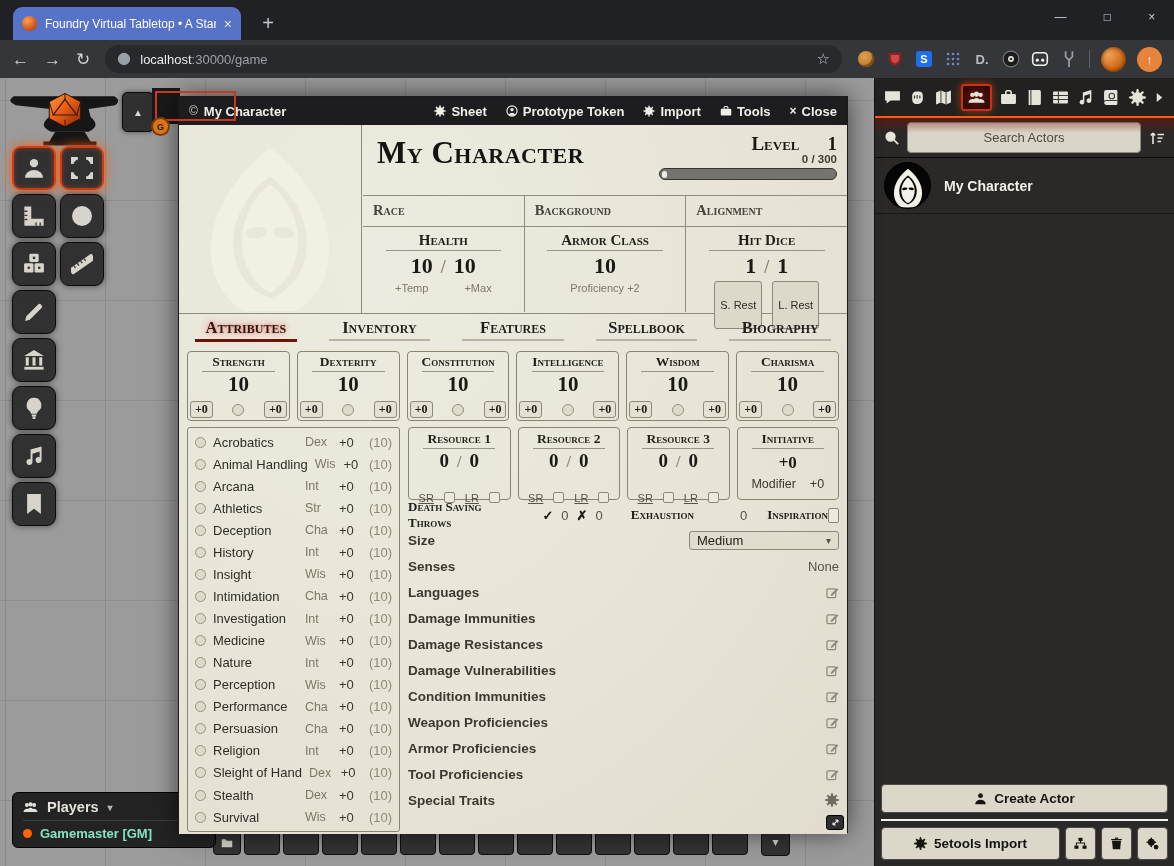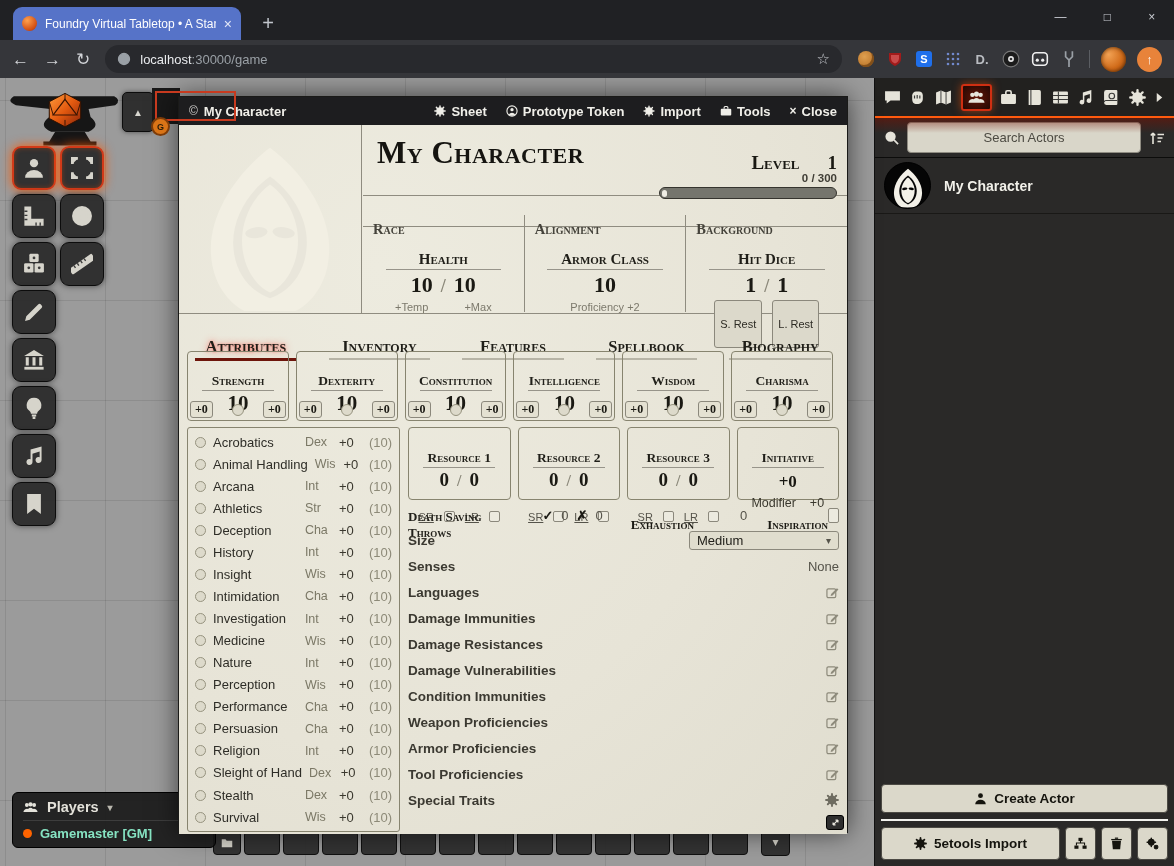--- a/index.html
+++ b/index.html
@@ -1,17 +1,17 @@
 <!DOCTYPE html>
 <html><head>
 <meta charset="utf-8">
 <style>
   html,body{margin:0;padding:0;background:#555;}
   #root{position:relative;width:1174px;height:866px;overflow:hidden;font-family:"Liberation Sans",sans-serif;background:#9b9b9b;}
-  .sc{font-family:"Liberation Serif",serif;font-variant:small-caps;font-weight:700;margin-top:19px;}
+  .sc{font-family:"Liberation Serif",serif;font-variant:small-caps;font-weight:700;}
   svg.ic{width:1em;height:1em;display:block;fill:currentColor;}
 
   
   .tabstrip{position:absolute;left:0;top:0;right:0;height:40px;background:#202124;z-index:40;}
   .btab{position:absolute;left:13px;top:7px;width:228px;height:33px;background:#5673c8;border-radius:9px 9px 0 0;display:flex;align-items:center;gap:8px;padding:0 9px;box-sizing:border-box;}
   .favicon{width:15px;height:15px;border-radius:50%;background:radial-gradient(circle at 35% 30%,#ffa14d,#d04c12 70%,#8a2a08);flex:none;}
   .btab-title{font-size:12px;color:#fdfdfe;white-space:nowrap;overflow:hidden;flex:1;}
   .btab-close{color:#e3e8f8;font-size:14px;line-height:1;}
   .newtab{position:absolute;left:254px;top:9px;width:28px;height:28px;display:flex;align-items:center;justify-content:center;color:#c2c6cd;font-size:20px;}
   .winctl{position:absolute;right:0;top:0;height:34px;width:138px;display:flex;align-items:center;justify-content:space-around;color:#c9ccd2;font-size:12px;}
@@ -97,21 +97,21 @@
   .stat-foot.single{display:block;padding:0;}
   .rest-btns{display:flex;gap:10px;justify-content:center;margin-top:2px;}
   .rest-btn{font-size:11px;color:#2d2b24;background:#dcd9cb;border:1px solid #8b887c;border-radius:3px;padding:17px 5px;}
 
   .sheet-tabs{position:absolute;left:0;top:193px;right:0;height:28px;display:flex;}
   .sheet-tab{flex:1;text-align:center;font-size:16.5px;color:#1f1e18;}
   .tabline{display:block;height:2px;background:#b7b4a6;width:76%;margin:1px auto 0;}
   .sheet-tab.active{text-shadow:0 0 7px rgba(255,70,60,.75),0 0 2px rgba(255,110,95,.6);}
   .sheet-tab.active .tabline{height:3px;background:#6d150b;}
 
-  .abilities{position:absolute;left:8px;right:14px;top:226px;height:70px;display:flex;gap:7px;}
+  .abilities{position:absolute;left:8px;right:8px;top:226px;height:70px;display:flex;gap:7px;}
   .abil{flex:1;position:relative;border:1px solid #87846f;border-radius:4px;box-sizing:border-box;padding-top:2px;text-align:center;}
   .abil-title{font-size:13.5px;color:#22211b;}
   .abil-val{font-family:"Liberation Serif",serif;font-weight:700;font-size:21px;line-height:1;margin-top:1px;}
   .abil-bottom{position:absolute;left:2px;right:2px;bottom:2px;display:flex;justify-content:space-between;align-items:center;}
   .chip{font-family:"Liberation Serif",serif;font-weight:700;font-size:12px;background:#e4e1d2;border:1px solid #8b887c;border-radius:3px;padding:0 4px;line-height:15px;}
   .radio{width:12px;height:12px;border:1px solid #96937f;border-radius:50%;background:#dddacb;box-sizing:border-box;}
 
   .skills{position:absolute;left:8px;top:302px;width:213px;height:405px;border:1px solid #87846f;border-radius:3px;box-sizing:border-box;padding:3px 7px;display:flex;flex-direction:column;}
   .skill-row{flex:1;display:flex;align-items:center;gap:7px;font-size:13px;}
   .skill-row .radio{width:11px;height:11px;flex:none;}
@@ -474,22 +474,22 @@
               <div class="level-line sc">
                   <span>Level</span>
                   <span>1</span>
                 </div>
               <div class="xp-line">0 / 300</div>
               <div class="xp-bar"></div>
             </div>
           </div>
           <div class="fields-row">
             <div class="field-col sc">Race</div>
+            <div class="field-col sc">Background</div>
             <div class="field-col sc">Alignment</div>
-            <div class="field-col sc">Background</div>
           </div>
           <div class="stats-row">
             <div class="stat-col">
               <div class="stat-title sc">Health</div>
               <hr class="mini-hr">
               <div class="stat-val">
                   <span>10</span>
                   <span class="slash">/</span>
                   <span>10</span>
                 </div>

